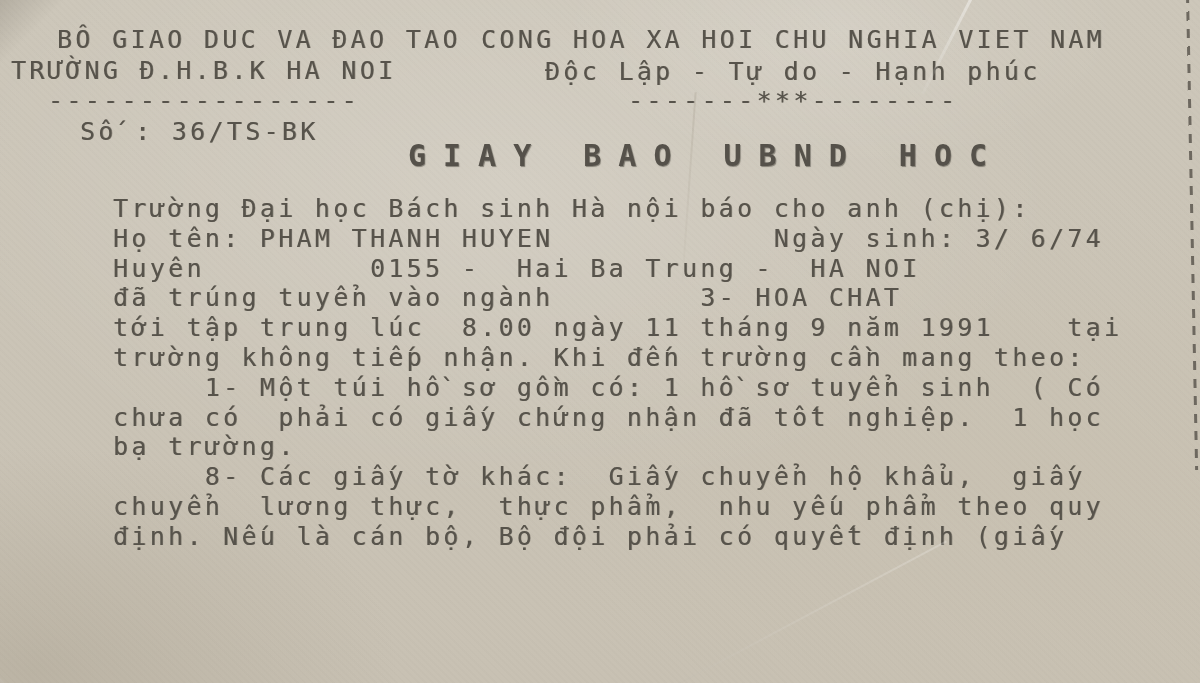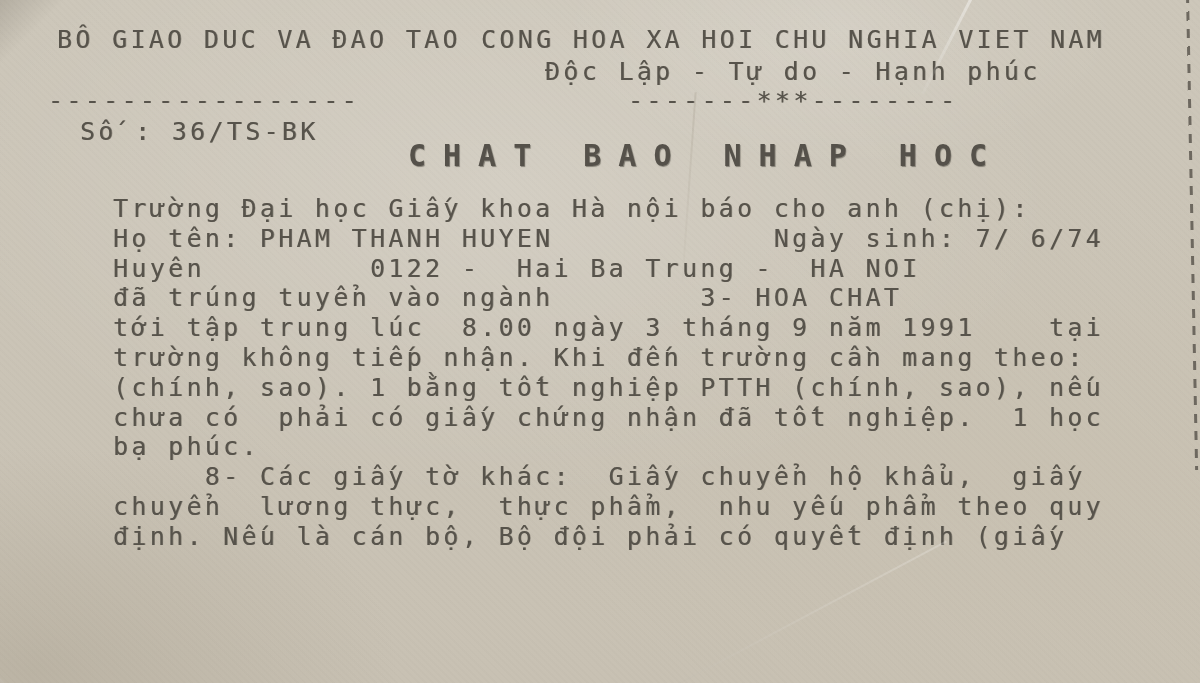--- a/index.html
+++ b/index.html
@@ -70,39 +70,40 @@
   .crease-4{left:760px;top:430px;width:2px;height:420px;
     background:linear-gradient(rgba(255,255,255,0.22),rgba(130,120,100,0.10));
     transform:rotate(62deg);}
 </style>
 </head>
 <body>
 
 <div class="page">
 
   <div class="txt ministry">BÔ GIAO DUC VA ĐAO TAO</div>
+  <div class="txt school">TRƯỜNG Đ.H.B.K HA NOI</div>
   <div class="txt divl">-----------------</div>
   <div class="txt docnum">Số : 36/TS-BK</div>
 
   <div class="txt country">CONG HOA XA HOI CHU NGHIA VIET NAM</div>
   <div class="txt motto">Độc Lập - Tự do - Hạnh phúc</div>
   <div class="txt divr">-------***--------</div>
 
-  <div class="title">CHAT BAO NHAP HOC</div>
+  <div class="title">GIAY BAO UBND HOC</div>
 
   <div class="body-block">
-    <div class="bline">Trường Đại học Giấy khoa Hà nội báo cho anh (chị):</div>
-    <div class="bline">Họ tên: PHAM THANH HUYEN            Ngày sinh: 7/ 6/74</div>
-    <div class="bline">Huyên         0122 -  Hai Ba Trung -  HA NOI</div>
+    <div class="bline">Trường Đại học Bách sinh Hà nội báo cho anh (chị):</div>
+    <div class="bline">Họ tên: PHAM THANH HUYEN            Ngày sinh: 3/ 6/74</div>
+    <div class="bline">Huyên         0155 -  Hai Ba Trung -  HA NOI</div>
     <div class="bline">đã trúng tuyển vào ngành        3- HOA CHAT</div>
-    <div class="bline">tới tập trung lúc  8.00 ngày 3 tháng 9 năm 1991    tại</div>
+    <div class="bline">tới tập trung lúc  8.00 ngày 11 tháng 9 năm 1991    tại</div>
     <div class="bline">trường không tiếp nhận. Khi đến trường cần mang theo:</div>
-    <div class="bline">(chính, sao). 1 bằng tốt nghiệp PTTH (chính, sao), nếu</div>
+    <div class="bline">     1- Một túi hồ sơ gồm có: 1 hồ sơ tuyển sinh  ( Có</div>
     <div class="bline">chưa có  phải có giấy chứng nhận đã tốt nghiệp.  1 học</div>
-    <div class="bline">bạ phúc.</div>
+    <div class="bline">bạ trường.</div>
     <div class="bline">     8- Các giấy tờ khác:  Giấy chuyển hộ khẩu,  giấy</div>
     <div class="bline">chuyển  lương thực,  thực phẩm,  nhu yếu phẩm theo quy</div>
     <div class="bline">định. Nếu là cán bộ, Bộ đội phải có quyết định (giấy</div>
   </div>
 
   <div class="dashed-edge"></div>
 
   <div class="crease crease-1"></div>
   <div class="crease crease-2"></div>
   <div class="crease crease-3"></div>

